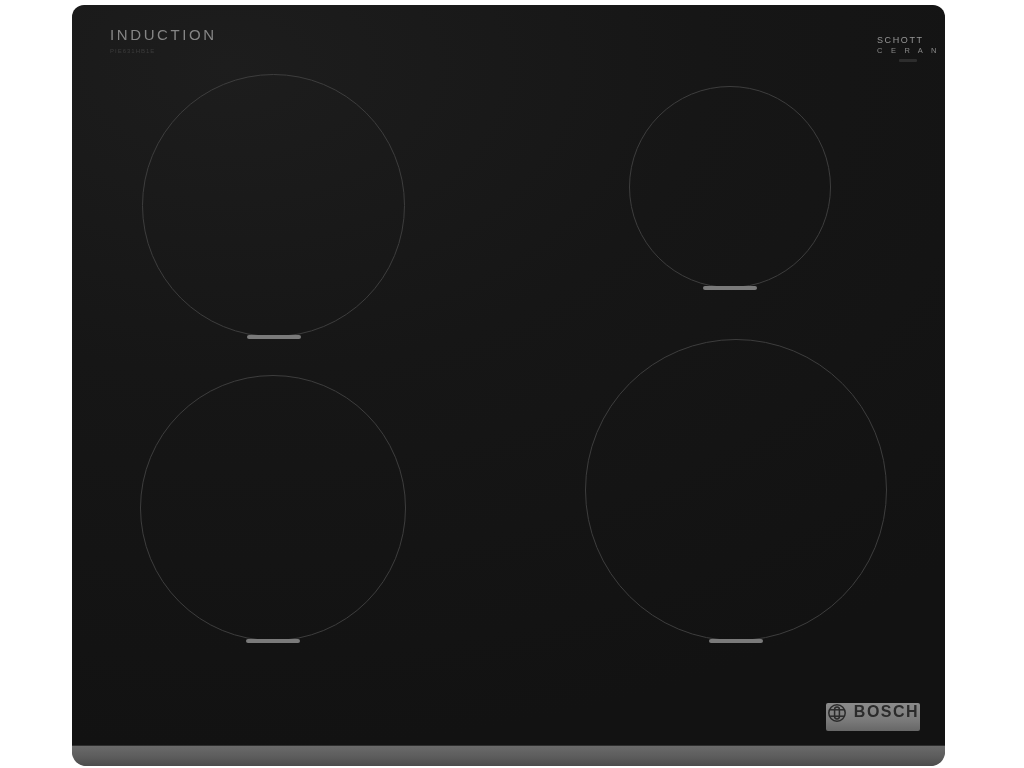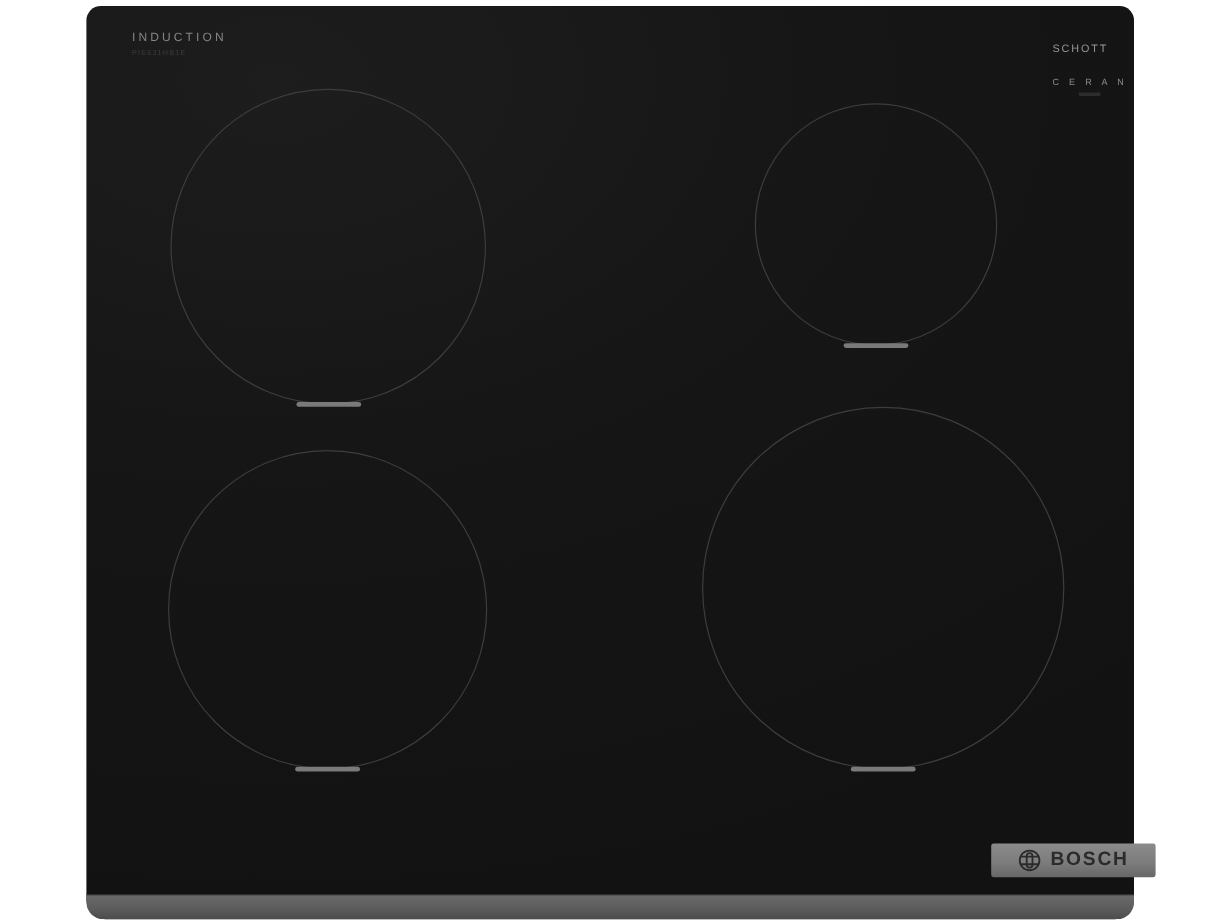--- a/index.html
+++ b/index.html
@@ -18,34 +18,34 @@
   .zone{position:absolute;border:1.5px solid #3d3d3d;border-radius:50%;}
   .zone .tick{position:absolute;left:50%;bottom:-2.5px;transform:translateX(-50%);
               width:54px;height:3.5px;background:#7a7a7a;border-radius:2px;}
   .z-bl{left:70px; top:69px; width:261px;height:261px;}
   .z-br{left:557px;top:81px; width:200px;height:200px;}
   .z-fl{left:68px; top:370px;width:264px;height:264px;}
   .z-fr{left:513px;top:334px;width:300px;height:300px;}
 
   
   .brand-tl{position:absolute;left:38px;top:21px;color:#858585;}
-  .brand-tl .l1{font-size:10px;letter-spacing:2.6px;}
+  .brand-tl .l1{font-size:15px;letter-spacing:2.6px;}
   .brand-tl .l2{margin-top:5px;font-size:6px;letter-spacing:1px;color:#3c3c3c;filter:blur(.4px);}
   .schott{position:absolute;left:805px;top:30px;color:#969696;}
   .schott .l1{font-size:9px;letter-spacing:1.6px;}
-  .schott .l2{font-size:7.5px;letter-spacing:3.2px;margin-top:19px;color:#8a8a8a;}
+  .schott .l2{font-size:7.5px;letter-spacing:3.2px;margin-top:1px;color:#8a8a8a;}
   .schott .fine{margin-top:4px;margin-left:22px;width:18px;height:3px;background:#2d2d2d;border-radius:1px;}
 
   
   .panel{position:absolute;left:0;top:630px;width:100%;height:110px;}
 
   
-  .bosch{position:absolute;left:754px;top:698px;width:137px;height:28px;
+  .bosch{position:absolute;left:754px;top:698px;width:94px;height:28px;
          background:linear-gradient(180deg,#8b8b8b 0%,#7b7b7b 60%,#676767 100%);
-         border-radius:2px;display:flex;align-items:center;justify-content:center;gap:7px;}
+         border-radius:2px;display:flex;justify-content:center;gap:7px;}
   .bosch .word{font-size:16px;font-weight:700;letter-spacing:1.5px;color:#2b2b2b;
                font-family:"Liberation Sans", sans-serif;}
 </style>
 </head>
 <body>
 
 <div class="stage">
   <div class="hob">
 
     <div class="zone z-bl">

